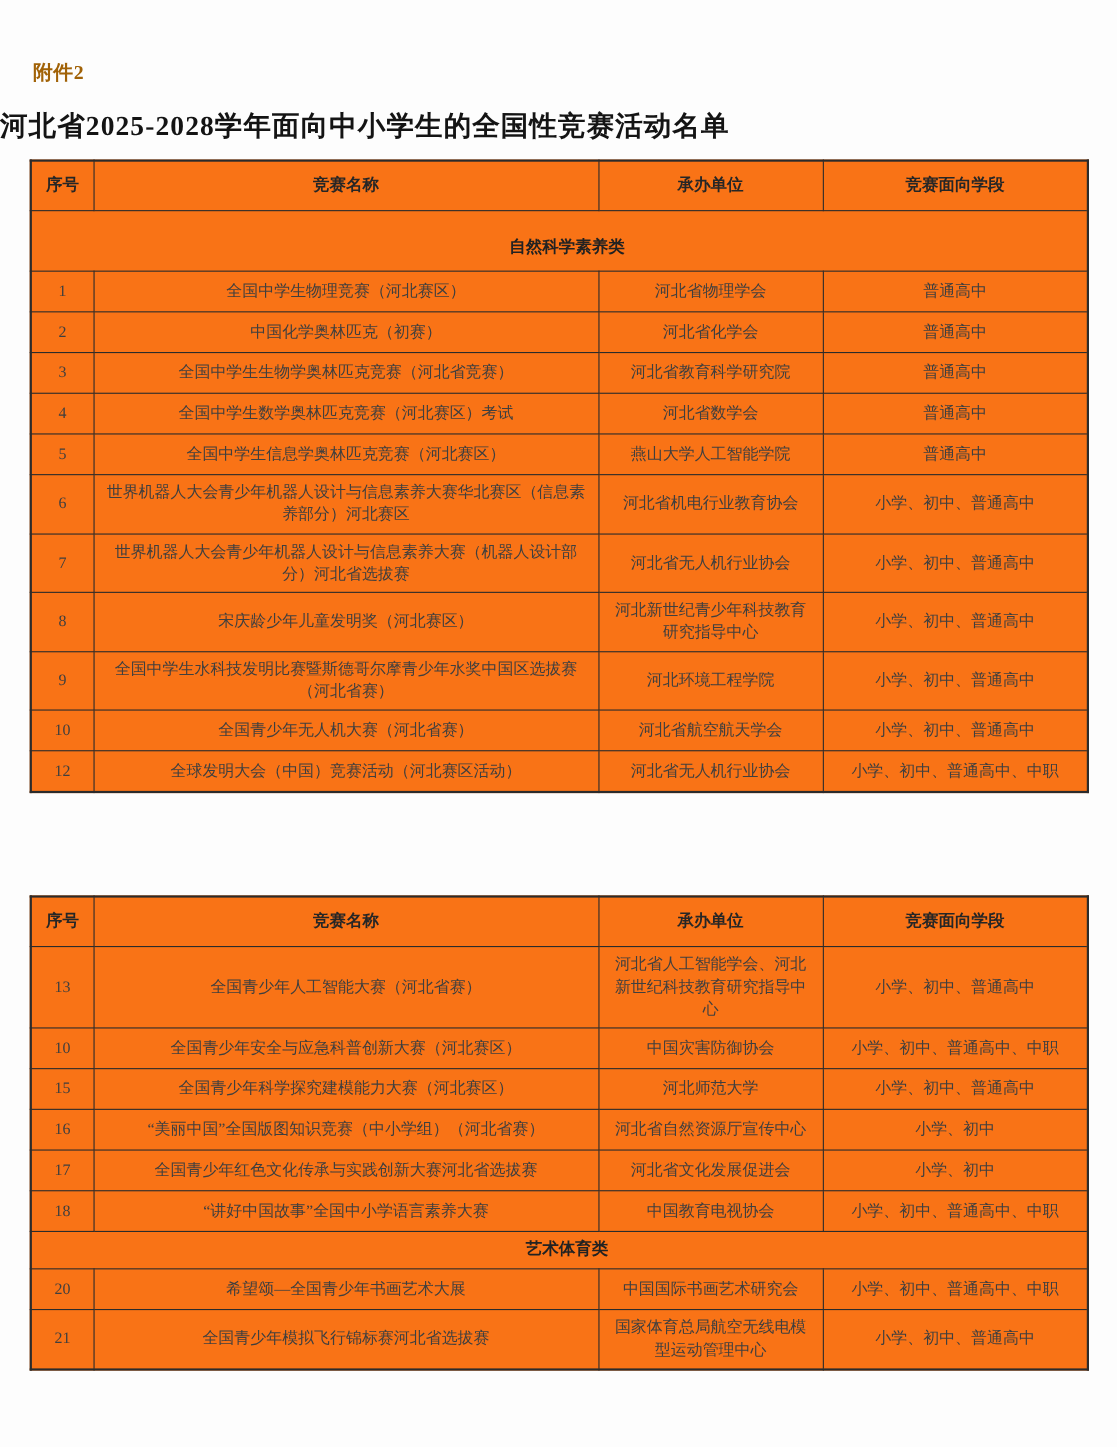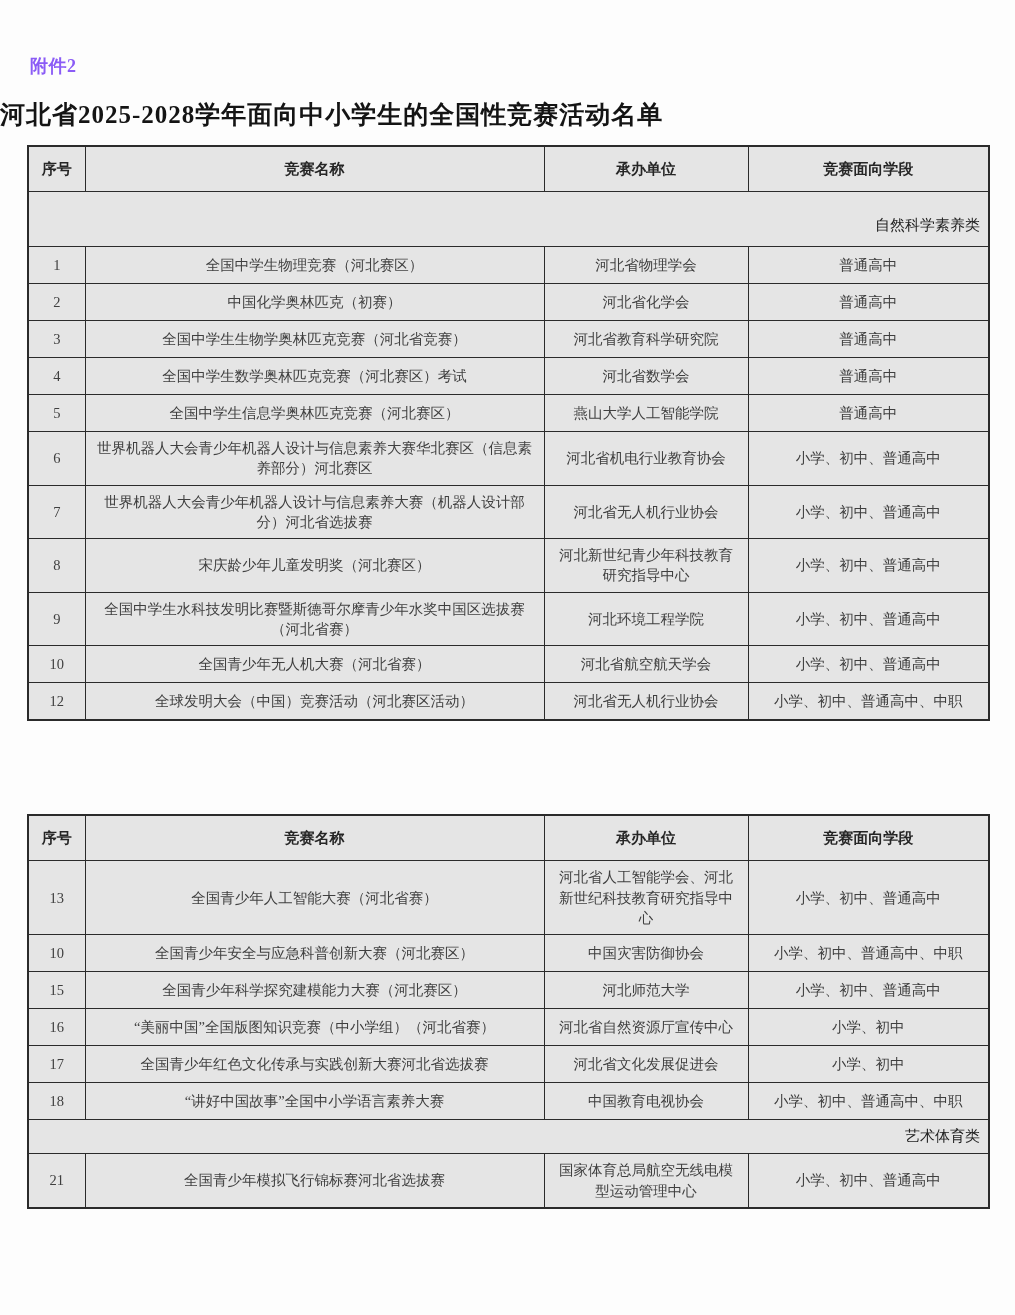--- a/index.html
+++ b/index.html
@@ -17,38 +17,38 @@
   .doc-page {
     position: relative;
     width: 1015px;
     height: 1315px;
     background: #fdfdfd;
   }
   .attachment-label {
     margin: 54px 2px 0 30px;
     font-size: 18px;
     font-weight: bold;
-    color: #8b5cf6;
+    color: #a16207;
     letter-spacing: 0.5px;
     font-family: Liberation Serif, serif;
   }
   .doc-title {
     margin-top: 20px;
     text-align: left;
     font-size: 25px;
     font-weight: bold;
     color: #141414;
     letter-spacing: 1px;
   }
   table.comp-table {
     border-collapse: collapse;
     table-layout: fixed;
     width: 961px;
     margin-left: 27px;
-    background: #e5e5e5;
+    background: #f97316;
     border: 2px solid #2b2b2b;
   }
   table.comp-table th,
   table.comp-table td {
     border: 1px solid #2b2b2b;
     text-align: center;
     vertical-align: middle;
     font-size: 14.5px;
     line-height: 1.4;
     padding: 6px 8px;
@@ -61,22 +61,22 @@
     font-size: 15px;
   }
   table.comp-table td {
     height: 24px;
   }
   .col-no    { width: 57px; }
   .col-name  { width: 459px; }
   .col-org   { width: 204px; }
   .col-stage { width: 241px; }
   tr.section-row td {
-    text-align: right;
-    font-weight: normal;
+    text-align: center;
+    font-weight: bold;
     color: #222222;
     padding-left: 22px;
     font-size: 15px;
   }
   #table-1 { margin-top: 14px; }
   #table-1 tr.section-row td { height: 38px; vertical-align: bottom; padding-bottom: 10px; }
   #table-2 { margin-top: 93px; }
   #table-2 tr.section-row td { height: 18px; }
 </style>
 </head>
@@ -225,20 +225,26 @@
         <tr>
           <td>18</td>
           <td>“讲好中国故事”全国中小学语言素养大赛</td>
           <td>中国教育电视协会</td>
           <td>小学、初中、普通高中、中职</td>
         </tr>
         <tr class="section-row">
           <td colspan="4">艺术体育类</td>
         </tr>
         <tr>
+          <td>20</td>
+          <td>希望颂—全国青少年书画艺术大展</td>
+          <td>中国国际书画艺术研究会</td>
+          <td>小学、初中、普通高中、中职</td>
+        </tr>
+        <tr>
           <td>21</td>
           <td>全国青少年模拟飞行锦标赛河北省选拔赛</td>
           <td>国家体育总局航空无线电模型运动管理中心</td>
           <td>小学、初中、普通高中</td>
         </tr>
       </tbody>
   </table>
 
 </div>
 

